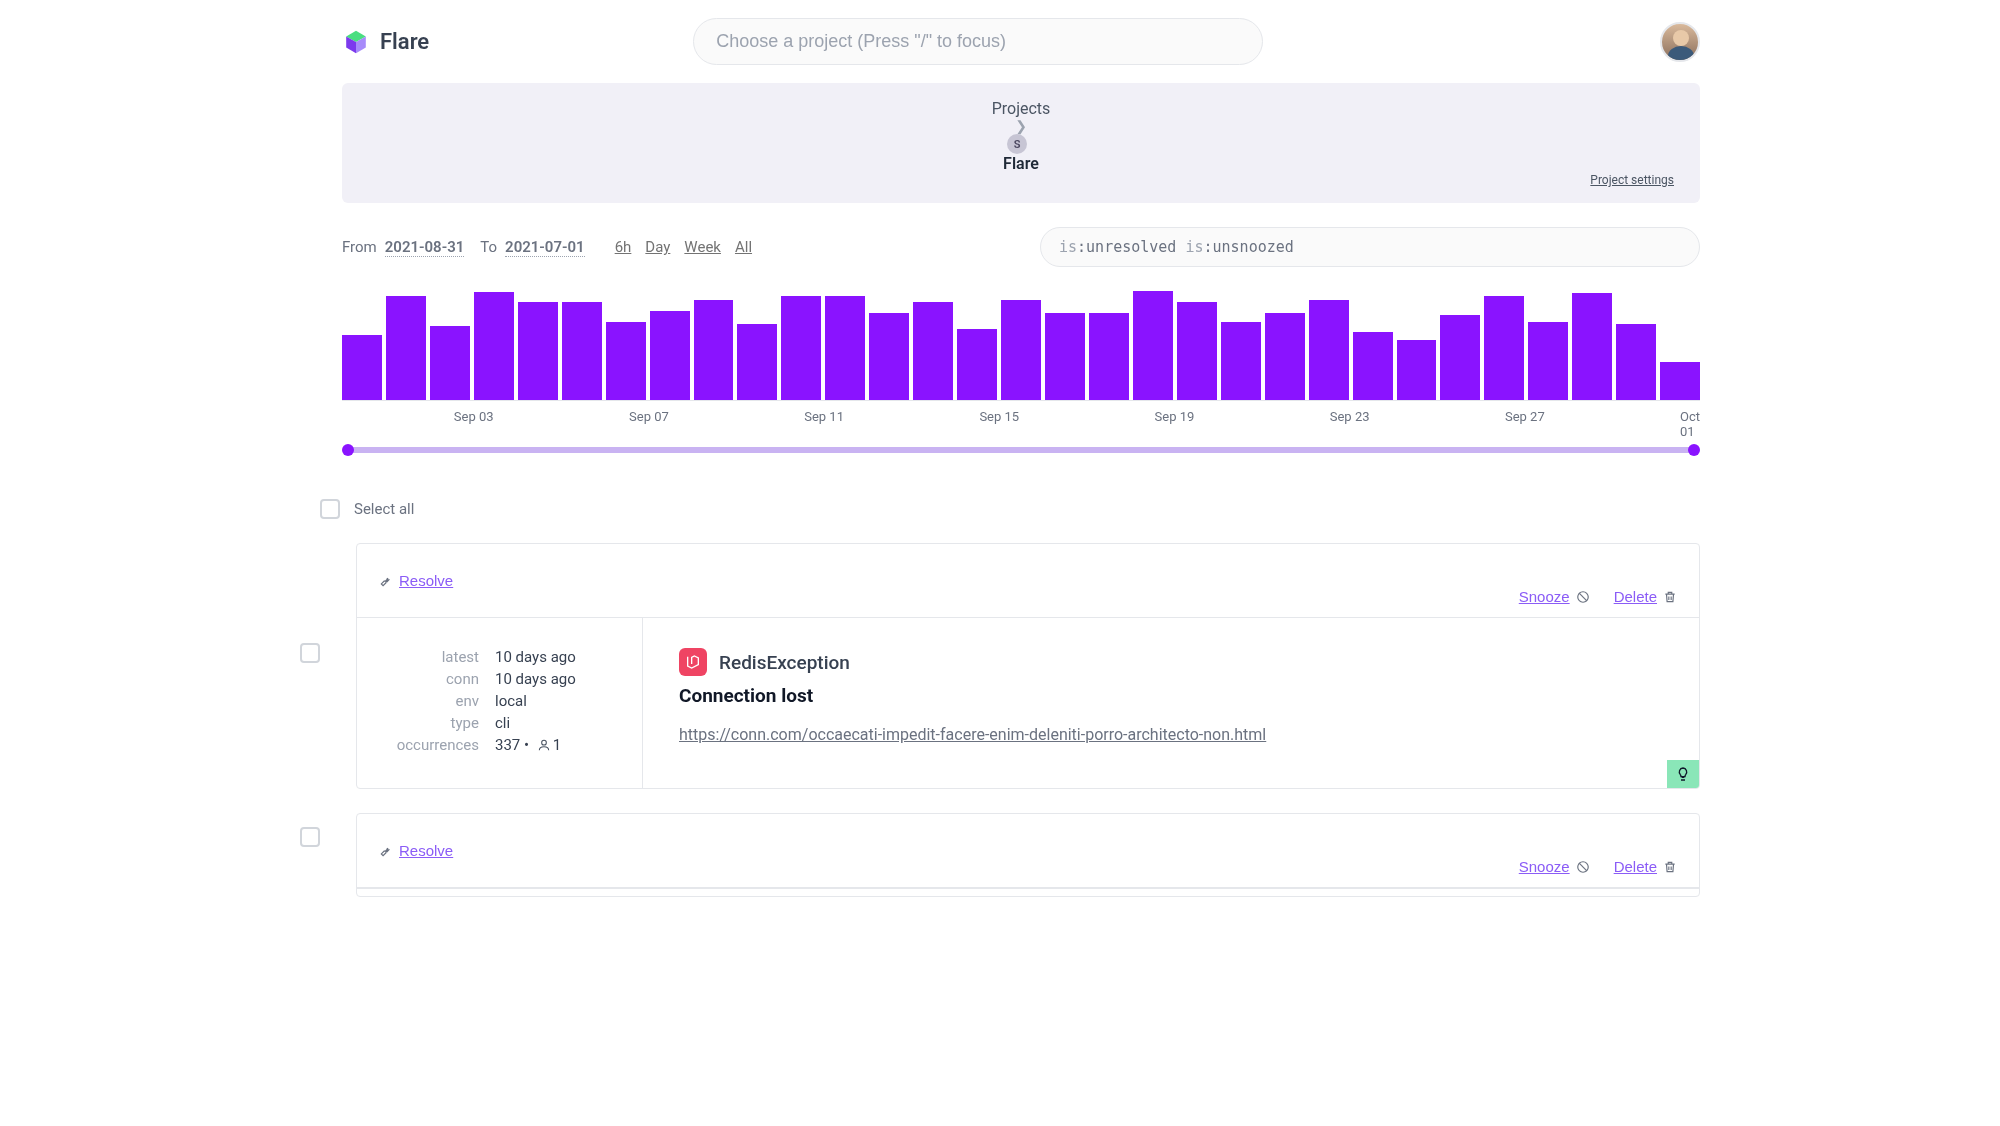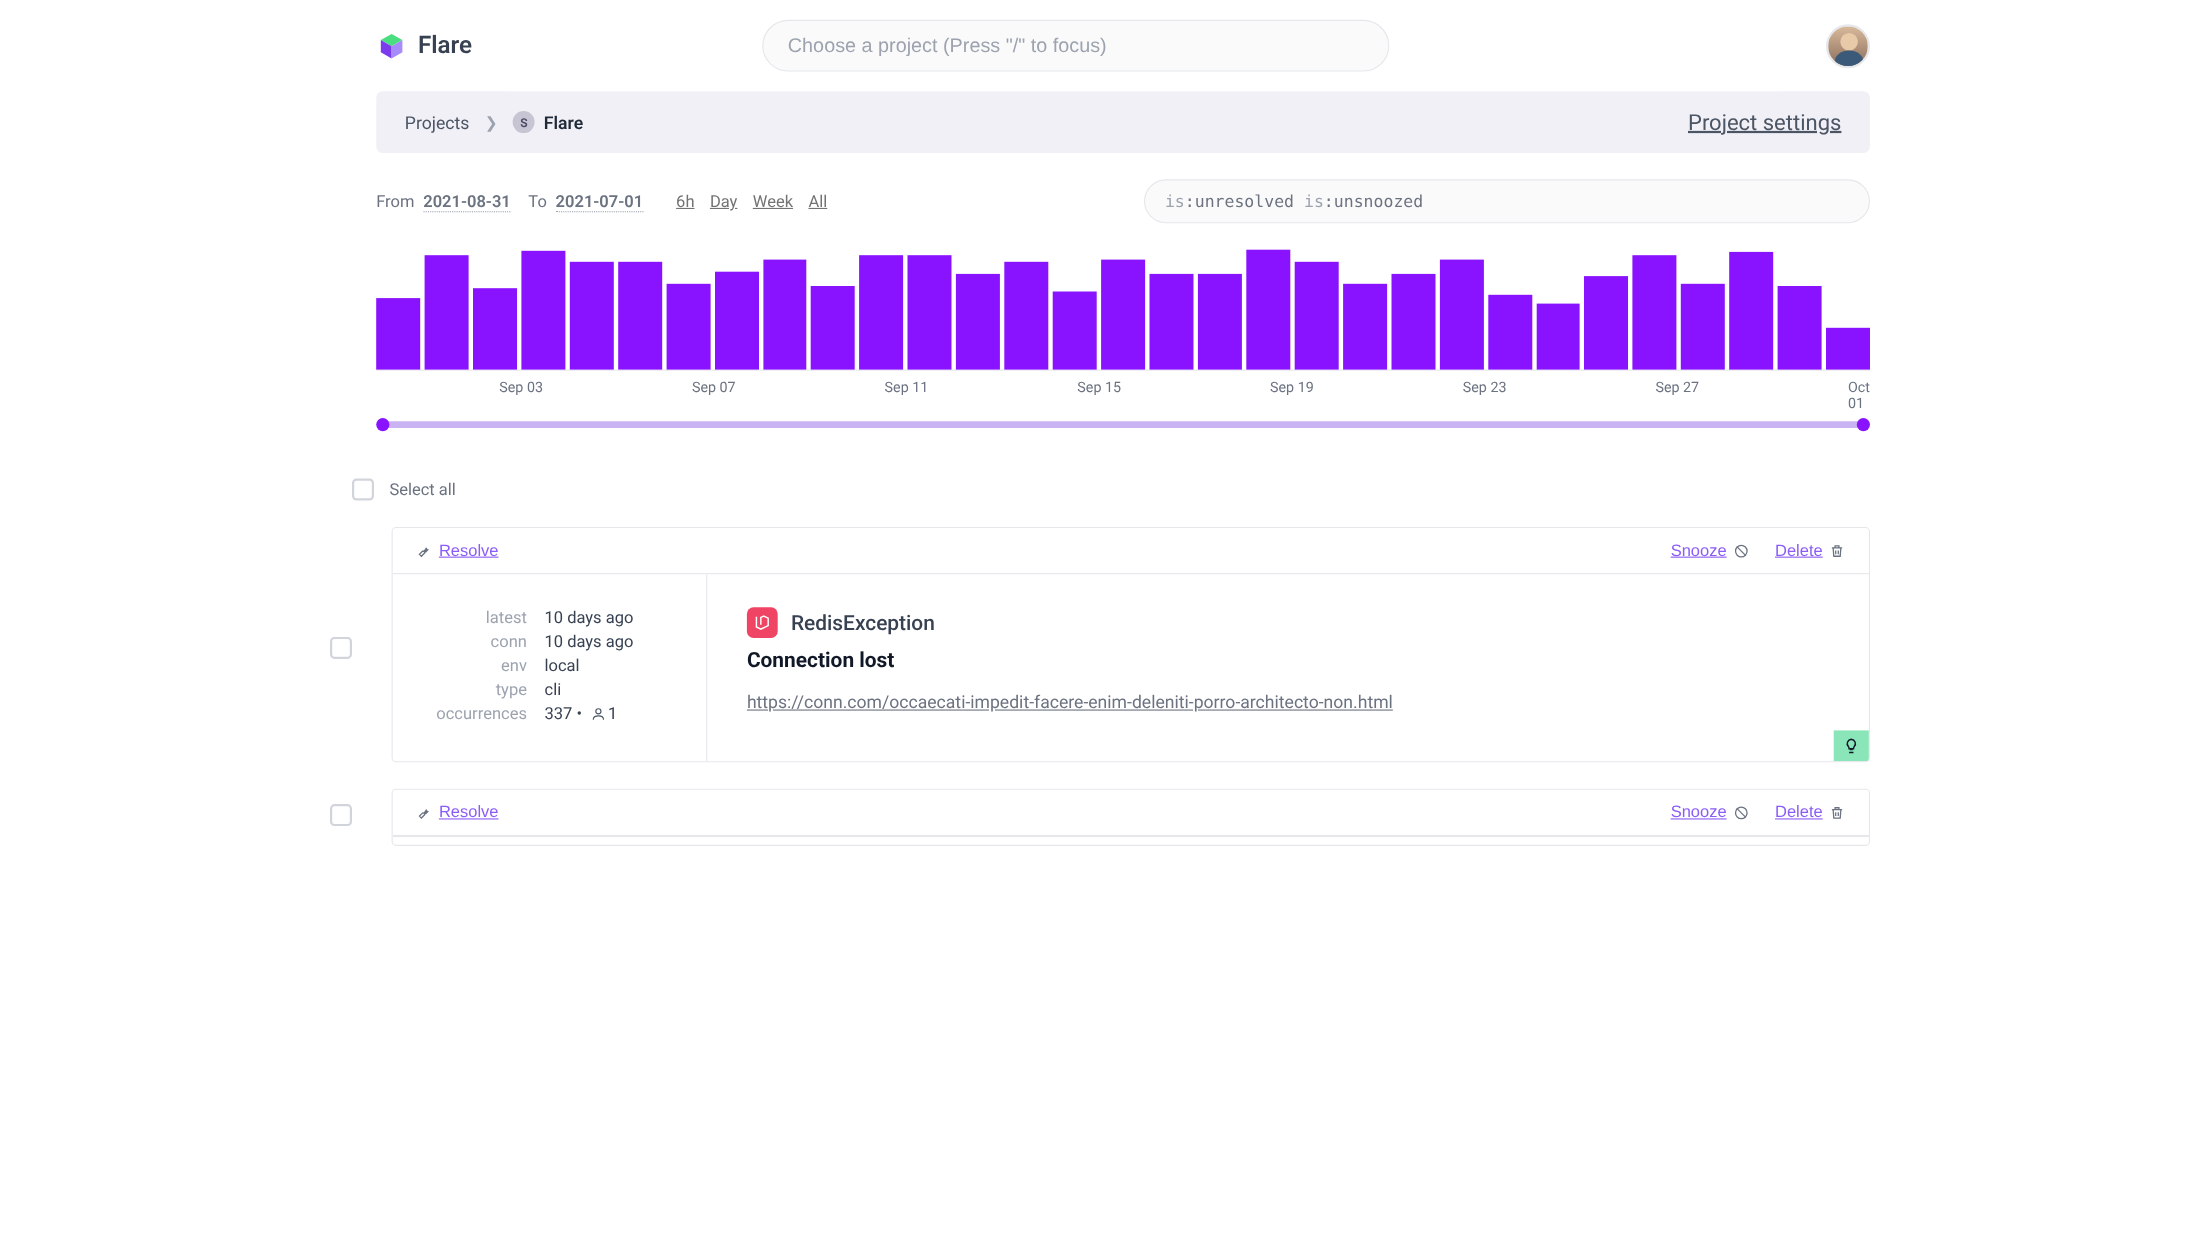--- a/index.html
+++ b/index.html
@@ -50,32 +50,33 @@
   }
 
   
   .breadcrumb-bar {
     display: flex;
     align-items: center;
     background: #f1f0f7;
     border-radius: 6px;
     padding: 16px 26px;
     margin-left: 42px;
+    flex-direction: column;
   }
   .breadcrumb-link { color: #4b5563; text-decoration: none; font-size: 16px; }
   .breadcrumb-sep { color: #9ca3af; margin: 0 14px; font-size: 14px;}
   .breadcrumb-badge {
     display: inline-flex; align-items: center; justify-content: center;
     width: 20px; height: 20px; border-radius: 50%;
     background: #c7c5d4; color: #4b4760; font-size: 11px; font-weight: 600;
     margin-right: 8px;
   }
   .breadcrumb-current { font-weight: 600; color: #1f2937; font-size: 16px;}
   .project-settings {
-    margin-left: auto; color: #4b5563; text-decoration: underline; font-size: 20px;
+    margin-left: auto; color: #4b5563; text-decoration: underline; font-size: 12px;
   }
 
   
   .filter-row {
     display: flex; align-items: center;
     padding: 24px 0 10px 0; margin-left: 42px;
     gap: 8px;
     font-size: 15px;
     color: #6b7280;
   }
@@ -142,21 +143,21 @@
     display: flex; align-items: center;
     padding: 12px 22px;
     border-bottom: 1px solid #e5e7eb;
     font-size: 15px;
   }
   .action-btn {
     display: inline-flex; align-items: center; gap: 6px;
     color: #8b5cf6; text-decoration: underline; cursor: pointer;
     background: none; border: none; font-size: 15px;
   }
-  .action-right { margin-left: auto; display: flex; gap: 24px; align-items: center;}
+  .action-right { margin-left: auto; display: flex; gap: 24px; align-items: center; margin-top: 32px;}
   .icon-sm { width: 14px; height: 14px; stroke: #6b7280; fill: none; stroke-width: 2;}
 
   .card-body { display: flex; position: relative;}
   .card-meta {
     width: 286px; padding: 30px 22px;
     border-right: 1px solid #e5e7eb;
     font-size: 15px;
   }
   .meta-row { display: flex; margin-bottom: 4px; }
   .meta-label { width: 100px; text-align: right; color: #9ca3af; margin-right: 16px;}

